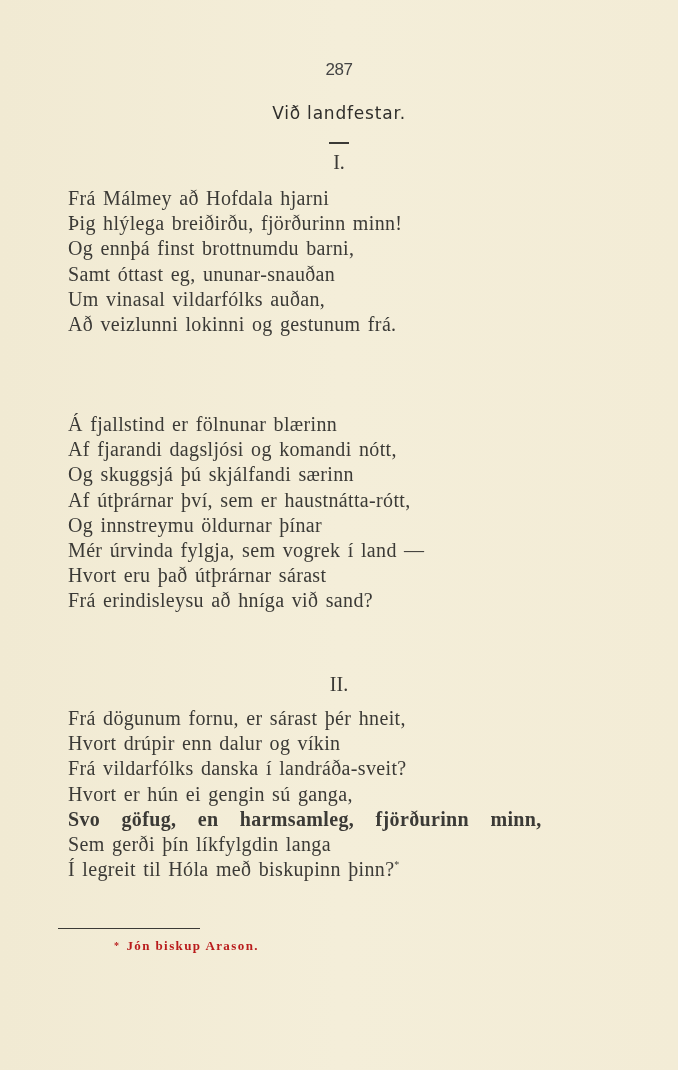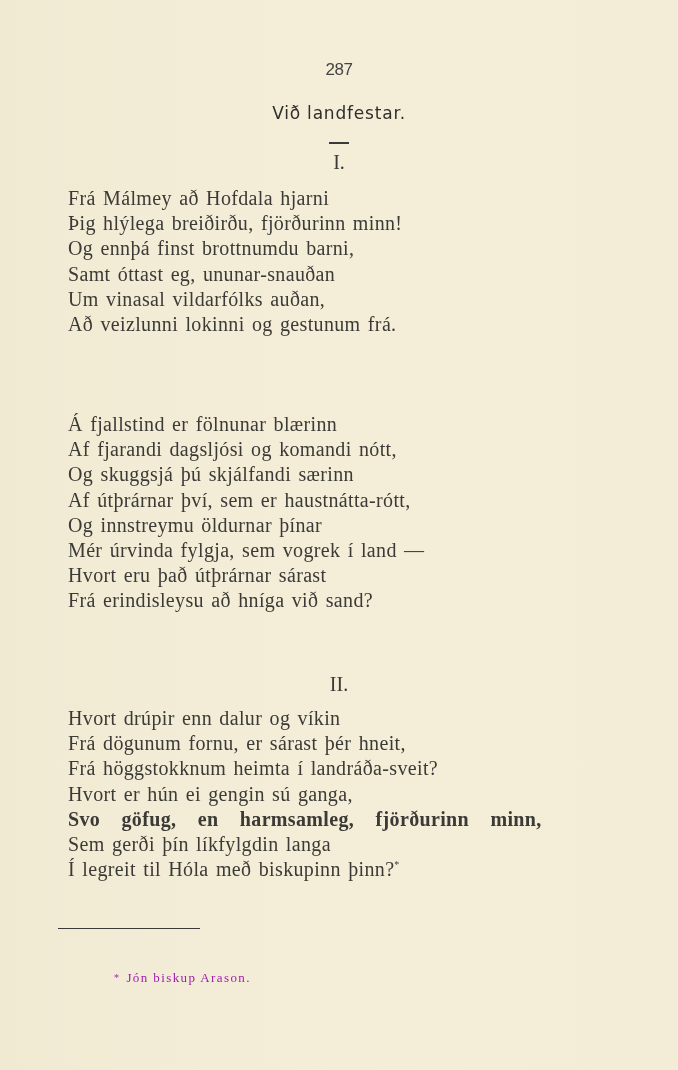--- a/index.html
+++ b/index.html
@@ -80,24 +80,23 @@
     width: 142px;
     height: 1px;
     background: #3b3a36;
   }
   .footnote {
     position: absolute;
     top: 938px;
     left: 114px;
     font-size: 13px;
     letter-spacing: 1.4px;
-    font-weight: normal;
-    color: #a21caf;
+    font-weight: bold;
+    color: #b91c1c;
     white-space: nowrap;
-    margin-top: 32px;
   }
   .footnote .marker {
     font-size: 10px;
     margin-right: 6px;
     vertical-align: 1px;
   }
   sup.fn-ref {
     font-size: 10px;
     vertical-align: 8px;
     line-height: 0;
@@ -128,23 +127,23 @@
   <li>Af útþrárnar því, sem er haustnátta-rótt,</li>
   <li>Og innstreymu öldurnar þínar</li>
   <li>Mér úrvinda fylgja, sem vogrek í land —</li>
   <li>Hvort eru það útþrárnar sárast</li>
   <li>Frá erindisleysu að hníga við sand?</li>
 </ul>
 
 <div class="section-num" style="top:673px;">II.</div>
 
 <ul class="stanza" style="top:698px;">
+  <li>Frá dögunum fornu, er sárast þér hneit,</li>
   <li>Hvort drúpir enn dalur og víkin</li>
-  <li>Frá dögunum fornu, er sárast þér hneit,</li>
-  <li>Frá höggstokknum heimta í landráða-sveit?</li>
+  <li>Frá vildarfólks danska í landráða-sveit?</li>
   <li>Hvort er hún ei gengin sú ganga,</li>
   <li class="wide">Svo göfug, en harmsamleg, fjörðurinn minn,</li>
   <li>Sem gerði þín líkfylgdin langa</li>
   <li><span>Í legreit til Hóla með biskupinn þinn?</span><sup class="fn-ref">*</sup></li>
 </ul>
 
 <div class="footnote-rule"></div>
 <div class="footnote"><span class="marker">*</span><span>Jón biskup Arason.</span></div>
 
 </body></html>

